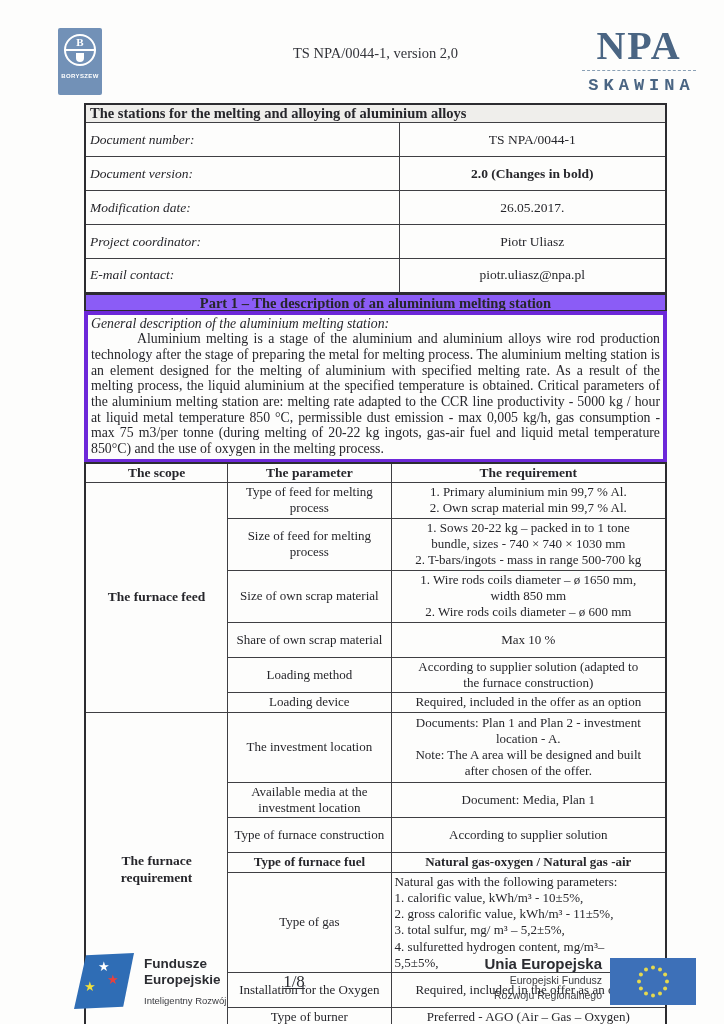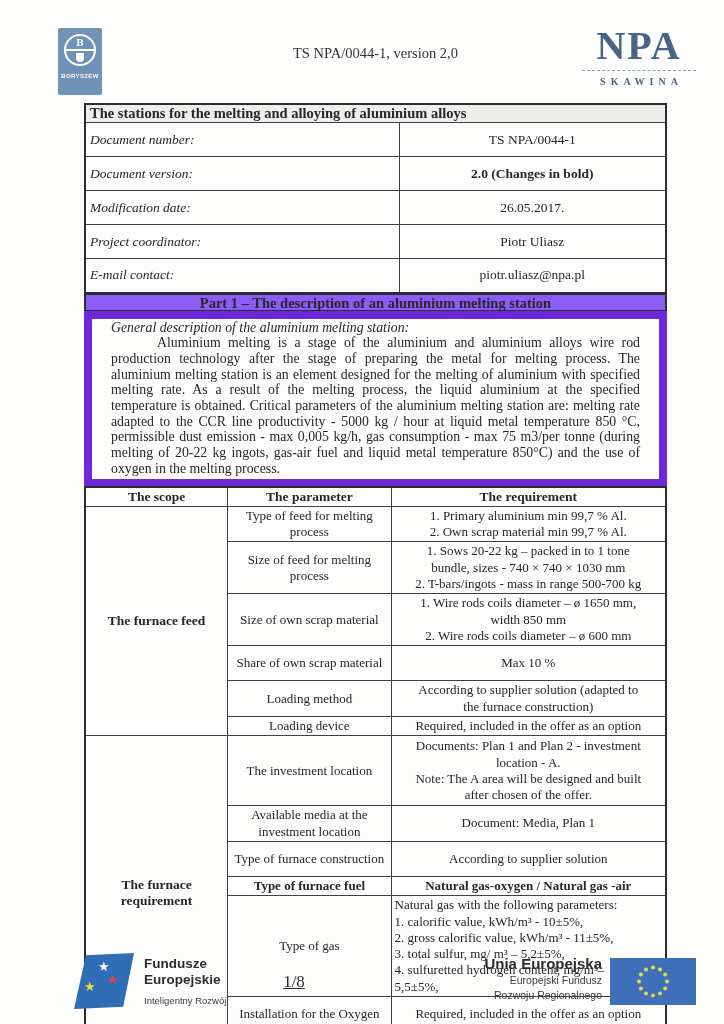--- a/index.html
+++ b/index.html
@@ -47,22 +47,22 @@
   .npa {
     position: absolute; left: 578px; top: 26px; width: 122px;
     text-align: center; color: #4a6583;
   }
   .npa-name {
     font-family: "Liberation Serif", serif; font-weight: bold;
     font-size: 40px; line-height: 40px; letter-spacing: 2px;
   }
   .npa-line { border-top: 1px dashed #8aa0b5; margin: 4px 4px 5px; }
   .npa-city {
-    font-family: Liberation Serif, serif; font-weight: bold;
-    font-size: 10px; letter-spacing: 5px; text-indent: 5px;
+    font-family: Liberation Mono, monospace; font-weight: bold;
+    font-size: 17px; letter-spacing: 5px; text-indent: 5px;
   }
 
   
   .content { position: absolute; left: 84px; top: 103px; width: 583px; }
 
   table { border-collapse: collapse; width: 100%; }
   td { border: 1px solid #3f3f43; }
 
   .info-table { border: 2px solid #2c2c30; }
   .info-table td { height: 34px; padding: 0 4px; font-size: 13.5px; }
@@ -77,22 +77,22 @@
   .part-heading {
     margin-top: -1px;
     border: 2px solid #2c2c30;
     background: #8b5cf6;
     text-align: center; font-weight: bold; font-size: 14.5px;
     height: 19px; line-height: 17px;
   }
 
   .desc-box {
     margin-top: -1px;
-    border: 8px solid #6d28d9;
-    padding: 1px 19px 2px;
+    border: 4px solid #6d28d9;
+    padding: 1px 3px 2px;
     font-size: 13.8px; line-height: 15.7px;
   }
   .desc-label { font-style: italic; }
   .desc-text { text-align: justify; text-indent: 46px; }
 
   .spec-table { margin-top: -1px; border: 2px solid #2c2c30; }
   .spec-table td {
     padding: 1px 3px; font-size: 13px; line-height: 16.3px;
     text-align: center; vertical-align: middle; white-space: pre-line;
   }

